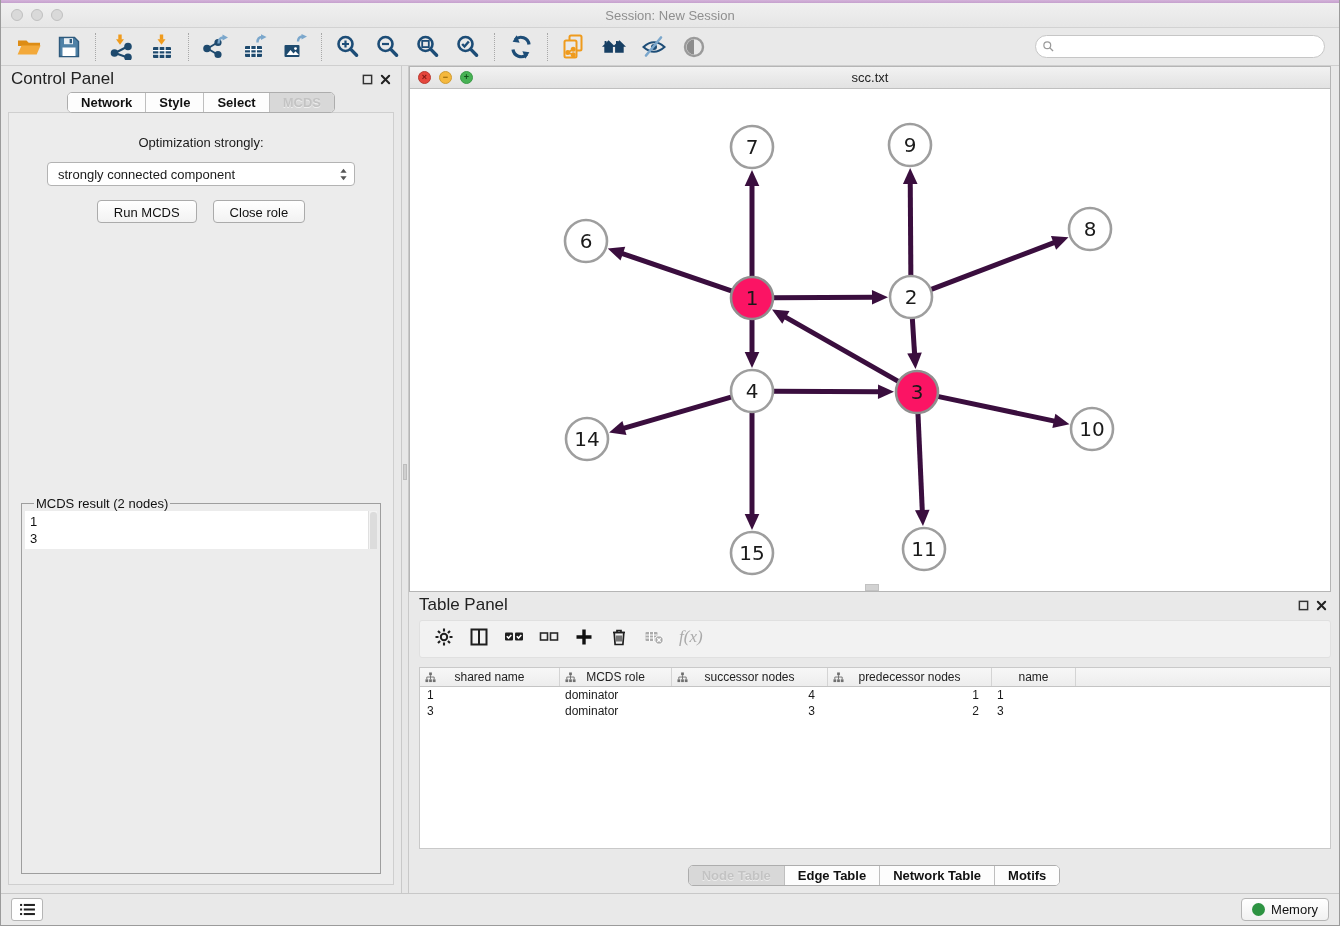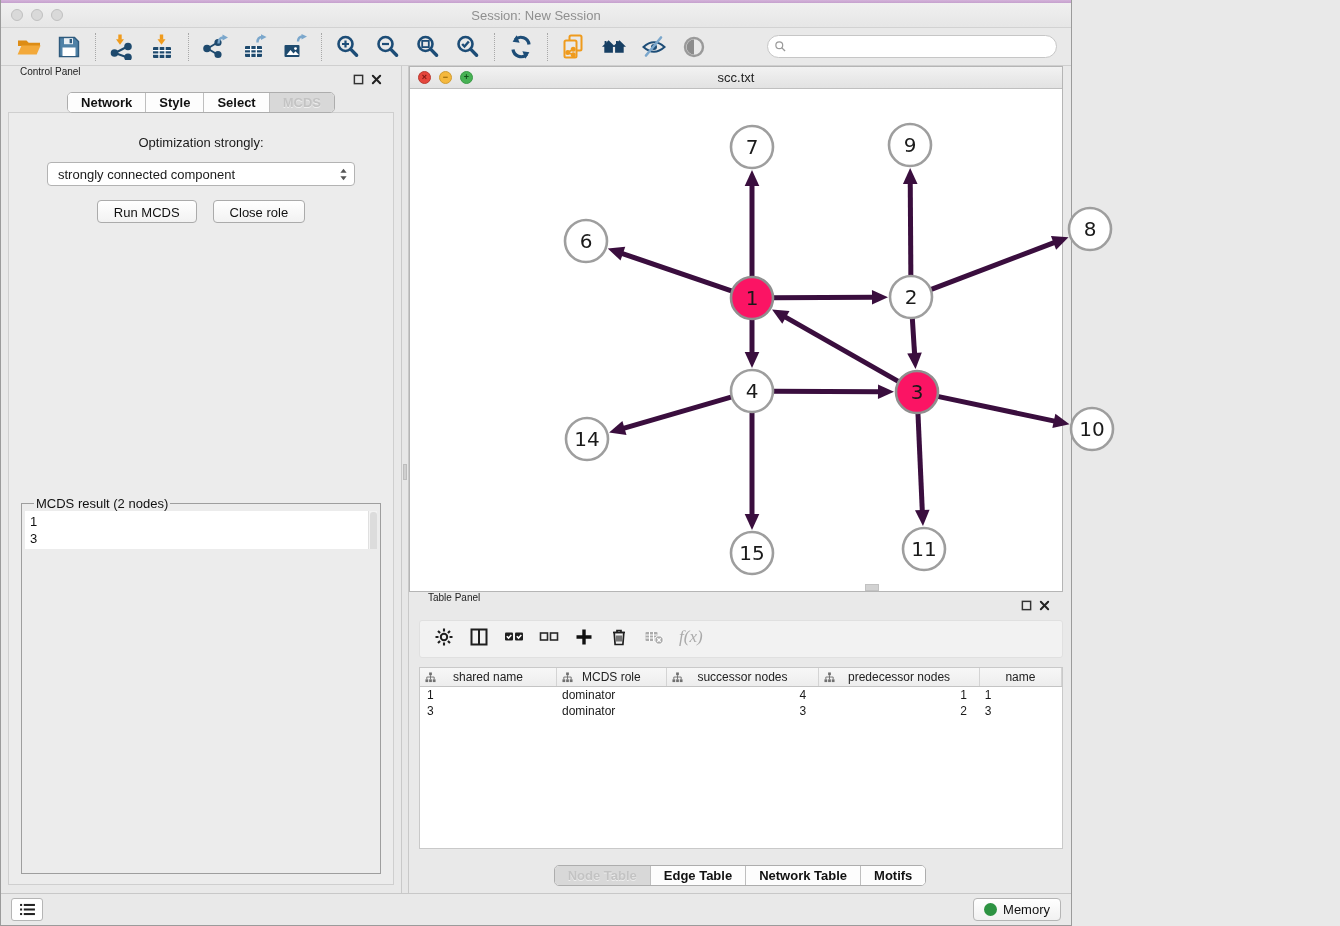--- a/index.html
+++ b/index.html
@@ -1,18 +1,18 @@
 <!DOCTYPE html>
 <html><head>
 <meta charset="utf-8">
 <style>
   * { margin:0; padding:0; box-sizing:border-box; }
   html,body { width:1340px; height:926px; }
   body { font-family:"Liberation Sans", sans-serif; background:#e9e9e9; color:#1a1a1a; overflow:hidden; }
-  .app { width:1072px; height:926px; display:flex; flex-direction:column; background:#e9e9e9; border-left:1px solid #9b9b9b; border-right:1px solid #9b9b9b; border-bottom:1px solid #9b9b9b; }
+  .app { width:1340px; height:926px; display:flex; flex-direction:column; background:#e9e9e9; border-left:1px solid #9b9b9b; border-right:1px solid #9b9b9b; border-bottom:1px solid #9b9b9b; }
 
   
   .menustrip { height:3px; background:linear-gradient(#d4b3da,#c5a0cd); }
   .titlebar { height:25px; background:linear-gradient(#f0f0f0,#e6e6e6); border-bottom:1px solid #d2d2d2; position:relative; display:flex; align-items:center; }
   .traffic-gray { display:flex; gap:8px; margin-left:10px; }
   .traffic-gray span { width:12px; height:12px; border-radius:50%; background:#d9d9d9; border:1px solid #c0c0c0; }
   .win-title { position:absolute; left:0; right:0; text-align:center; font-size:13px; color:#8f8f8f; }
 
   
   .toolbar { height:38px; background:#e9e9e9; border-bottom:1px solid #cfcfcf; display:flex; align-items:center; padding:0 8px; }
@@ -21,21 +21,21 @@
   .tb-sep { width:1px; height:28px; border-left:1px dotted #a8a8a8; margin:0 6px; }
   .search-wrap { margin-left:auto; margin-right:6px; position:relative; }
   .search-wrap svg { position:absolute; left:7px; top:5px; width:13px; height:13px; }
   .search-input { width:290px; height:23px; border:1px solid #c6c6c6; border-radius:12px; background:#fff; padding:0 10px 0 24px; font-size:13px; outline:none; }
 
   
   .main { flex:1; display:flex; min-height:0; }
 
   
   .control-panel { width:400px; display:flex; flex-direction:column; background:#e9e9e9; }
-  .panel-header { height:26px; display:flex; padding:0 19px; font-size:10px; color:#222; }
+  .panel-header { height:26px; display:flex; align-items:center; padding:0 10px; font-size:17px; color:#222; }
   .panel-header .ph-icons { margin-left:auto; display:flex; gap:7px; align-items:center; }
   .ph-icons svg { width:11px; height:11px; display:block; }
   .cp-tabs { display:flex; justify-content:center; margin-bottom:-1px; position:relative; z-index:2; }
   .seg { display:inline-flex; border:1px solid #adadad; border-radius:5px; overflow:hidden; background:#fdfdfd; }
   .seg .tab { padding:2px 13px; font-size:13px; font-weight:600; color:#111; background:#fdfdfd; border-left:1px solid #bfbfbf; white-space:nowrap; }
   .seg .tab:first-child { border-left:none; }
   .seg .tab.active-dim { background:#d8d8d8; color:#c3c3c3; text-shadow:0 1px 0 #eee; }
   .cp-body { flex:1; margin:0 7px 8px 7px; border:1px solid #cfcfcf; background:#ececec; display:flex; flex-direction:column; padding:22px 12px 10px 12px; min-height:0; }
   .opt-label { text-align:center; font-size:13px; margin-bottom:12px; }
   .dropdown { height:24px; background:#fff; border:1px solid #b3b3b3; border-radius:4px; margin:0 26px 14px 26px; display:flex; align-items:center; padding:0 6px 0 10px; font-size:13px; }

